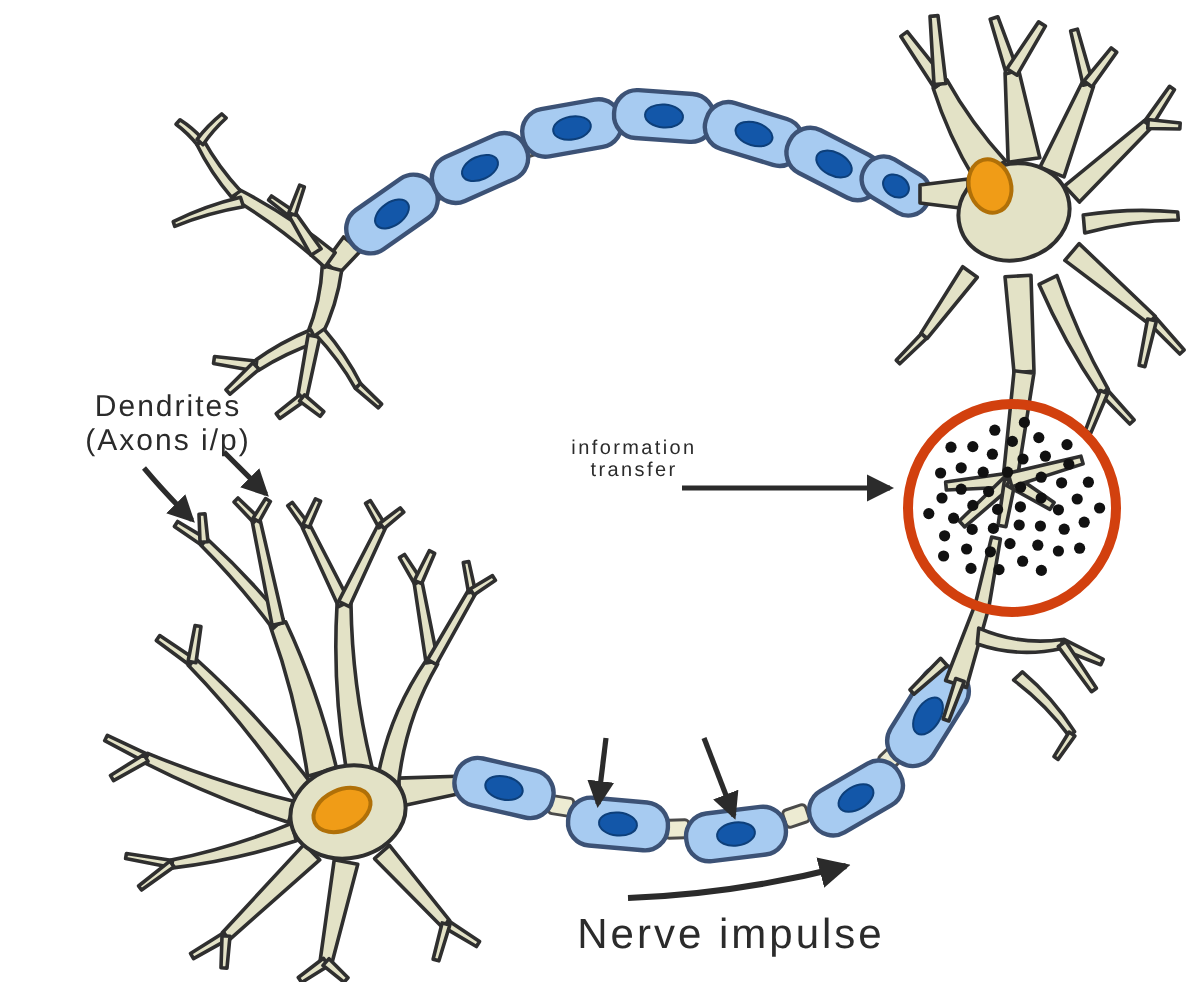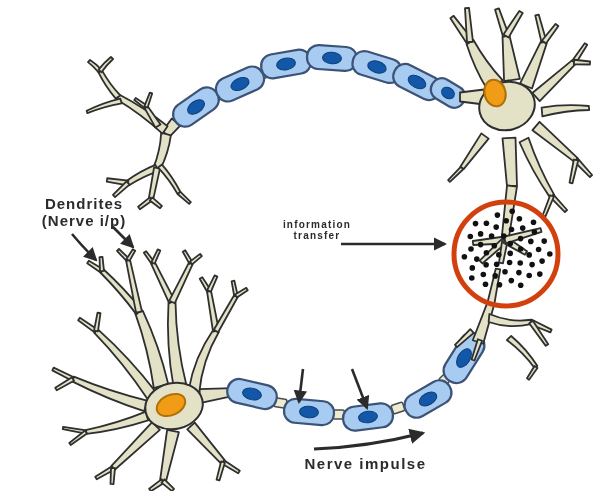--- a/index.html
+++ b/index.html
@@ -1,24 +1,24 @@
 <!DOCTYPE html>
 <html style="--background: #ffffff; --neuron-body: #e3e2c6; --outline: #2f2f2f; --axon-segment: #a7cbf1; --axon-nucleus: #1357a9; --soma-nucleus: #f09c17; --synapse-circle: #d2400e; --neurotransmitter-dot: #111111; --text: #2b2b2b;"><head>
 <meta charset="utf-8">
 <title>Diagram</title>
 <style>
   html,body{margin:0;padding:0;background:#fff;}
   .stage{position:relative;width:600px;height:491px;background:var(--background,#fff);
          overflow:hidden;font-family:"Liberation Sans",sans-serif;}
   svg{position:absolute;left:0;top:0;}
-  .lbl{position:absolute;font-weight:bold;color:var(--text,#2b2b2b);text-align:center;line-height:1.12;}
+  .lbl{position:absolute;font-weight:normal;color:var(--text,#2b2b2b);text-align:center;line-height:1.12;}
   .lbl-dendrites{left:8px;top:196px;width:152px;font-size:15px;letter-spacing:1px;}
   .lbl-info{left:251px;top:219px;width:132px;font-size:10px;letter-spacing:1.2px;}
   .lbl-axons{left:250px;top:345px;width:190px;font-size:15.5px;letter-spacing:0.8px;}
-  .lbl-nerve{left:283px;top:456px;width:165px;font-size:15px;letter-spacing:1.5px;}
+  .lbl-nerve{left:283px;top:456px;width:165px;font-size:21px;letter-spacing:1.5px;}
   .branch{fill:var(--neuron-body,#e3e2c6);stroke:var(--outline,#2f2f2f);stroke-width:1.8;
           stroke-linejoin:round;stroke-linecap:round;}
   .soma{fill:var(--neuron-body,#e3e2c6);stroke:var(--outline,#2f2f2f);stroke-width:2;}
   .nuc{fill:var(--soma-nucleus,#f09c17);stroke:#b07008;stroke-width:2;}
   .cap{fill:var(--axon-segment,#a7cbf1);stroke:#3c5276;stroke-width:2.2;}
   .capnuc{fill:var(--axon-nucleus,#1357a9);stroke:#0d3f7a;stroke-width:1;}
   .node{fill:#edebd2;stroke:#4a4a4a;stroke-width:1.5;}
   .syn{fill:none;stroke:var(--synapse-circle,#d2400e);stroke-width:5;}
   .dot{fill:var(--neurotransmitter-dot,#111);}
   .arrow{fill:none;stroke:var(--text,#2b2b2b);stroke-width:2.6;marker-end:url(#ah);}
@@ -240,20 +240,20 @@
       <path class="arrow" d="M112,226 Q122,236 133,247"></path>
       <path class="arrow" d="M341,244 L445,244"></path>
       <path class="arrow" d="M303,369 L299,402"></path>
       <path class="arrow" d="M352,369 L367,408"></path>
       <path class="arrow arrow-big" d="M314,449 Q368,447 423,433"></path>
     </g>
   </svg>
 
   <div class="lbl lbl-dendrites">
     <div>Dendrites</div>
-    <div>(Nerve i/p)</div>
+    <div>(Axons i/p)</div>
   </div>
   <div class="lbl lbl-info">
     <div>information</div>
     <div>transfer</div>
   </div>
   <div class="lbl lbl-nerve">Nerve impulse</div>
 </div>
 
 </body></html>

